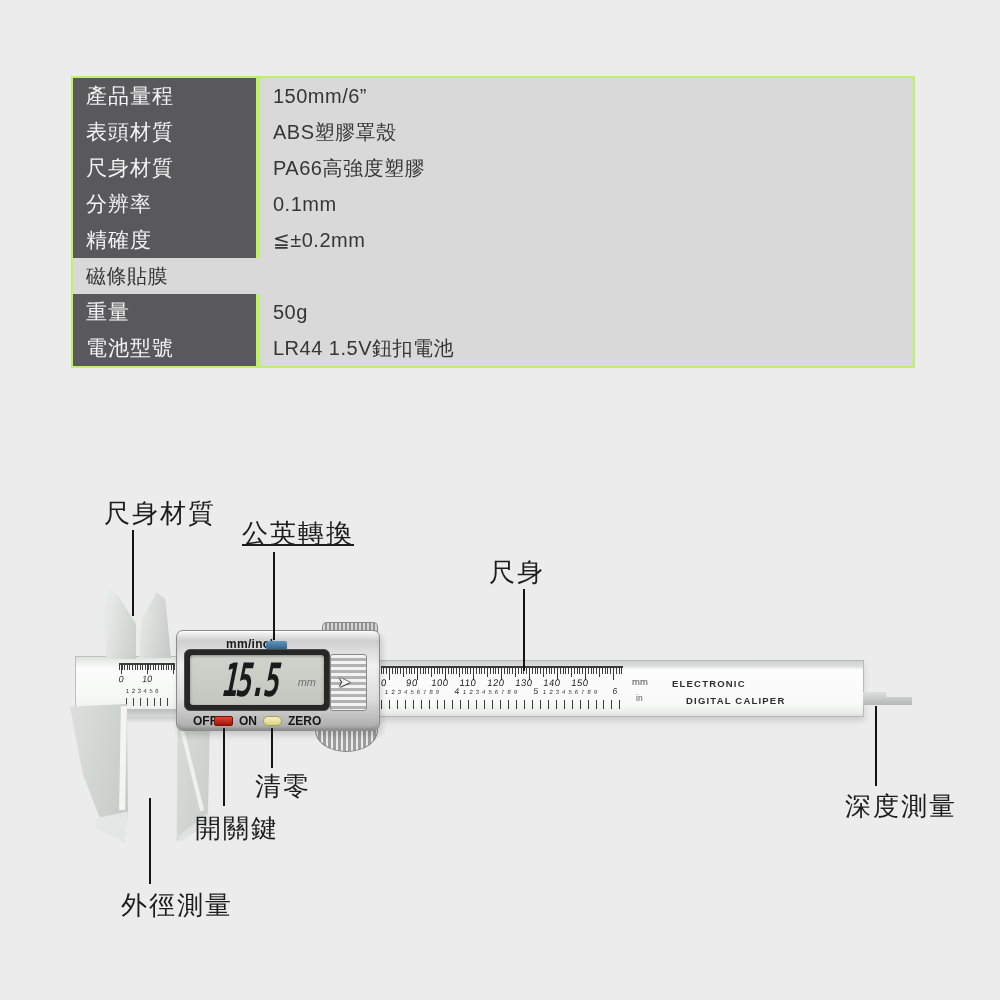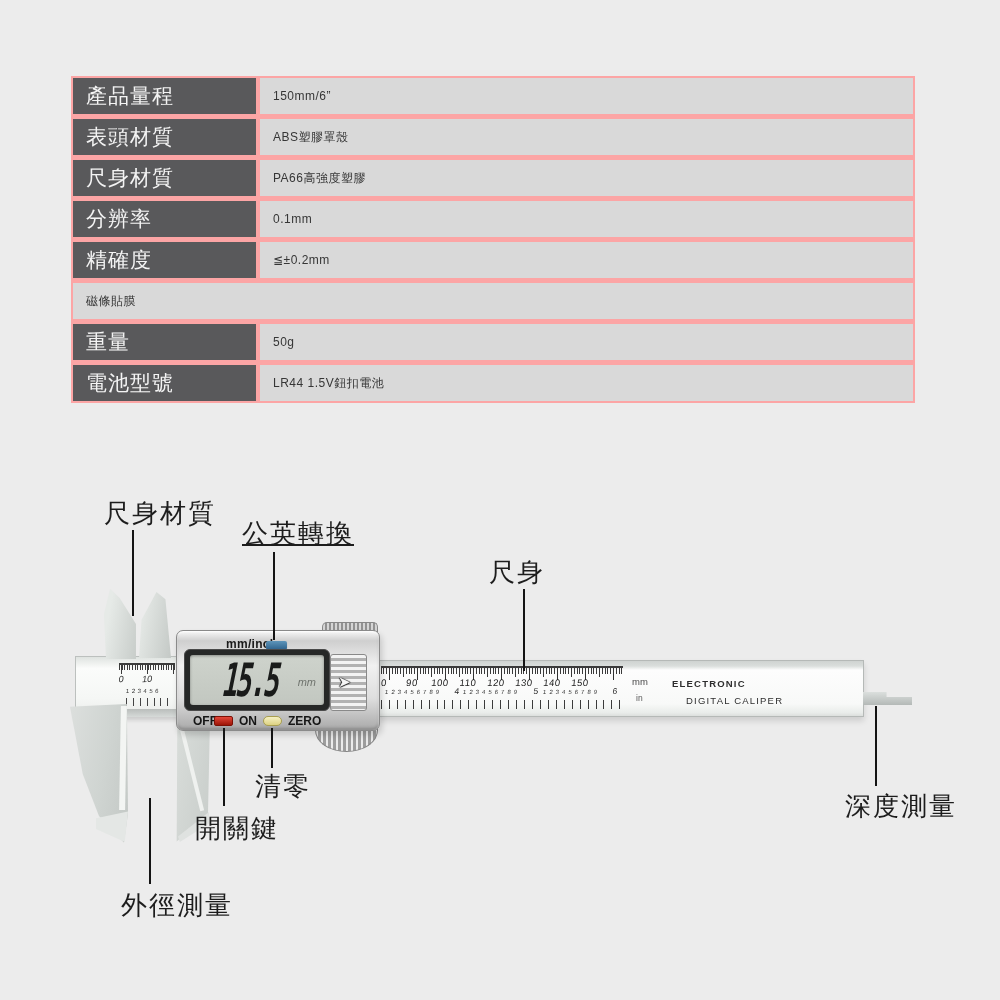--- a/index.html
+++ b/index.html
@@ -5,32 +5,32 @@
   html,body{margin:0;padding:0;}
   body{
     width:1000px;height:1000px;position:relative;overflow:hidden;
     background:#ececec;
     font-family:"Liberation Sans","DejaVu Sans",sans-serif;
     color:#222;
   }
   
   .spec-table{
     position:absolute;left:71px;top:76px;width:844px;
-    background:#fca5a5;padding:2px;box-sizing:border-box;
-    display:flex;flex-direction:column;gap:5px;
+    background:#bef264;padding:2px;box-sizing:border-box;
+    display:flex;flex-direction:column;
   }
   .spec-row{display:flex;gap:4px;height:36px;}
   .spec-label{
     flex:0 0 170px;background:#59595b;color:#f4f4f4;
     font-size:21px;line-height:36px;padding-left:13px;
     letter-spacing:1px;white-space:nowrap;overflow:hidden;
   }
   .spec-value{
     flex:1;background:#d9d9d9;color:#363636;
-    font-size:12px;line-height:36px;padding-left:13px;
+    font-size:20px;line-height:36px;padding-left:13px;
     letter-spacing:.5px;white-space:nowrap;overflow:hidden;
   }
   
   .scene{position:absolute;inset:0;}
   .callout{
     position:absolute;font-size:26px;color:#1d1d1d;letter-spacing:2px;
     white-space:nowrap;z-index:9;
   }
   .cline{position:absolute;width:2px;background:#141414;z-index:9;}
 
@@ -79,21 +79,21 @@
   .inch-tiny{position:absolute;top:689px;font-size:6px;color:#333;letter-spacing:3px;
     transform:skewX(-6deg);}
   .lscale-num{position:absolute;top:674px;font-size:9px;color:#2c2c2c;font-style:italic;
     transform:translateX(-50%) rotate(-3deg);}
   .lscale-tiny{position:absolute;left:126px;top:688px;font-size:6px;color:#333;
     letter-spacing:2.5px;z-index:2;transform:skewX(-4deg);}
   .unit-mm{position:absolute;left:632px;top:676px;font-size:9.5px;color:#4a4a4a;z-index:2;}
   .unit-in{position:absolute;left:636px;top:693px;font-size:8.5px;color:#5a5a5a;z-index:2;}
   .brand1{position:absolute;left:672px;top:678px;font-size:9.5px;font-weight:bold;
     letter-spacing:1.2px;color:#2d2d2d;z-index:2;}
-  .brand2{position:absolute;left:686px;top:695px;font-size:9.5px;font-weight:normal;
+  .brand2{position:absolute;left:686px;top:695px;font-size:9.5px;font-weight:bold;
     letter-spacing:1.2px;color:#2d2d2d;z-index:2;}
 
   
   .depth-rod{
     position:absolute;left:863px;top:692px;width:49px;height:13px;z-index:1;
     background:linear-gradient(180deg,#dbdfdd,#b4b9b7);
     clip-path:polygon(0 0,48% 0,48% 38%,100% 38%,100% 100%,0 100%);
     filter:drop-shadow(0 1px 1px rgba(0,0,0,.25));
   }
 

